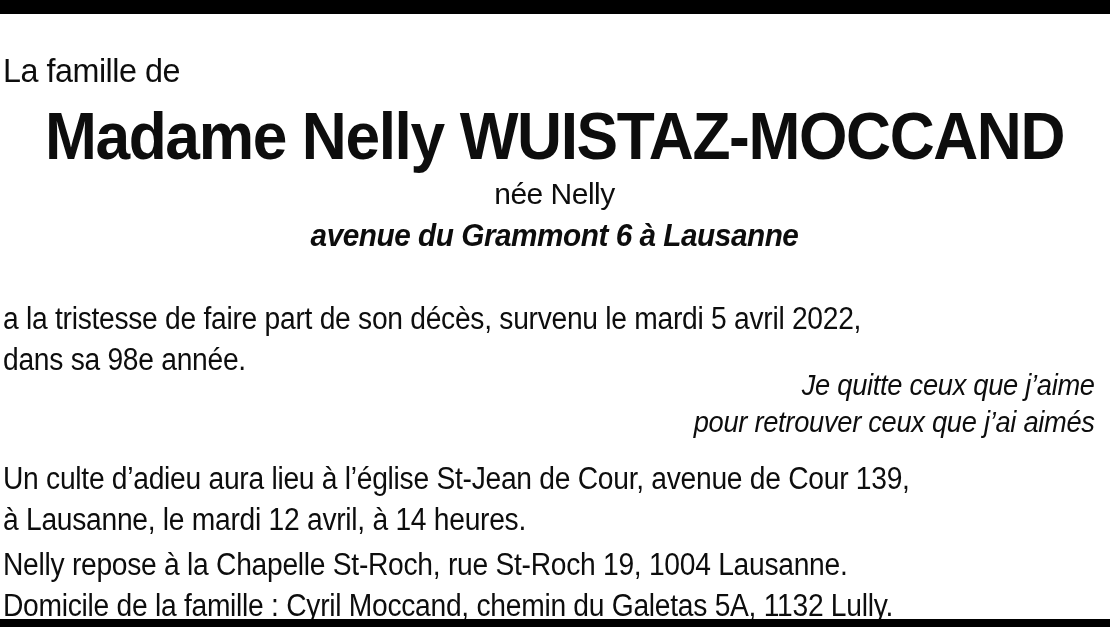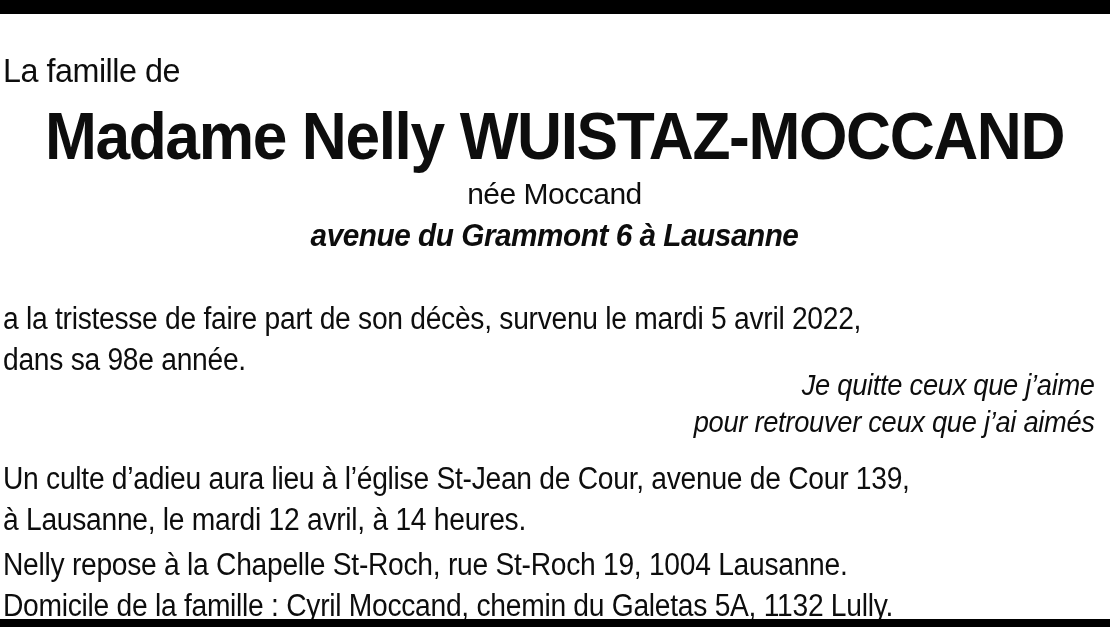--- a/index.html
+++ b/index.html
@@ -117,21 +117,21 @@
 <div class="page">
 
   <div class="bar bar-top"></div>
 
   <div class="content">
 
     <div class="intro">La famille de</div>
 
     <div class="deceased-name">Madame Nelly WUISTAZ-MOCCAND</div>
 
-    <div class="maiden-name">née Moccand</div>
+    <div class="maiden-name">née Nelly</div>
 
     <div class="home-address">avenue du Grammont 6 à Lausanne</div>
 
     <div class="announcement">
       <span class="line">a la tristesse de faire part de son décès, survenu le mardi 5 avril 2022,</span><br>
       <span class="line">dans sa 98e année.</span>
     </div>
 
     <div class="quote">
       <div>Je quitte ceux que j’aime</div>

